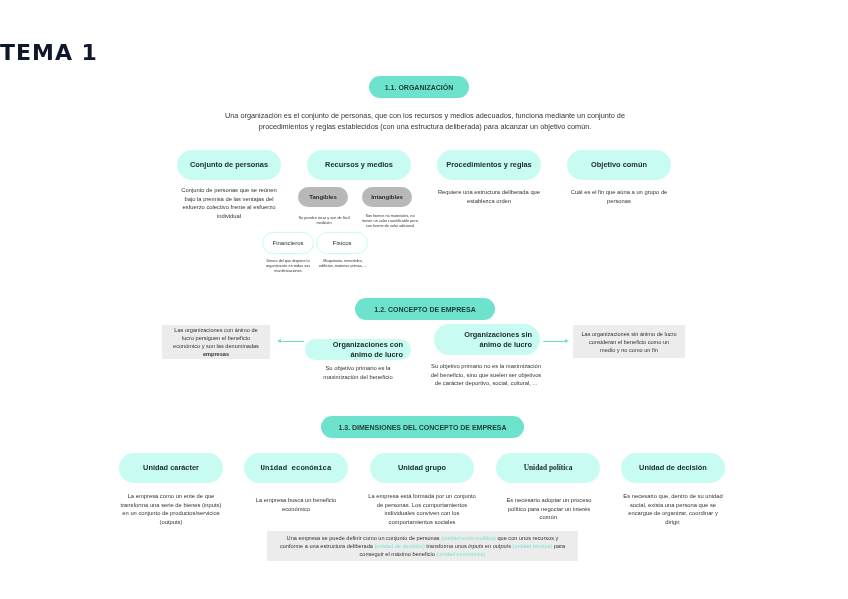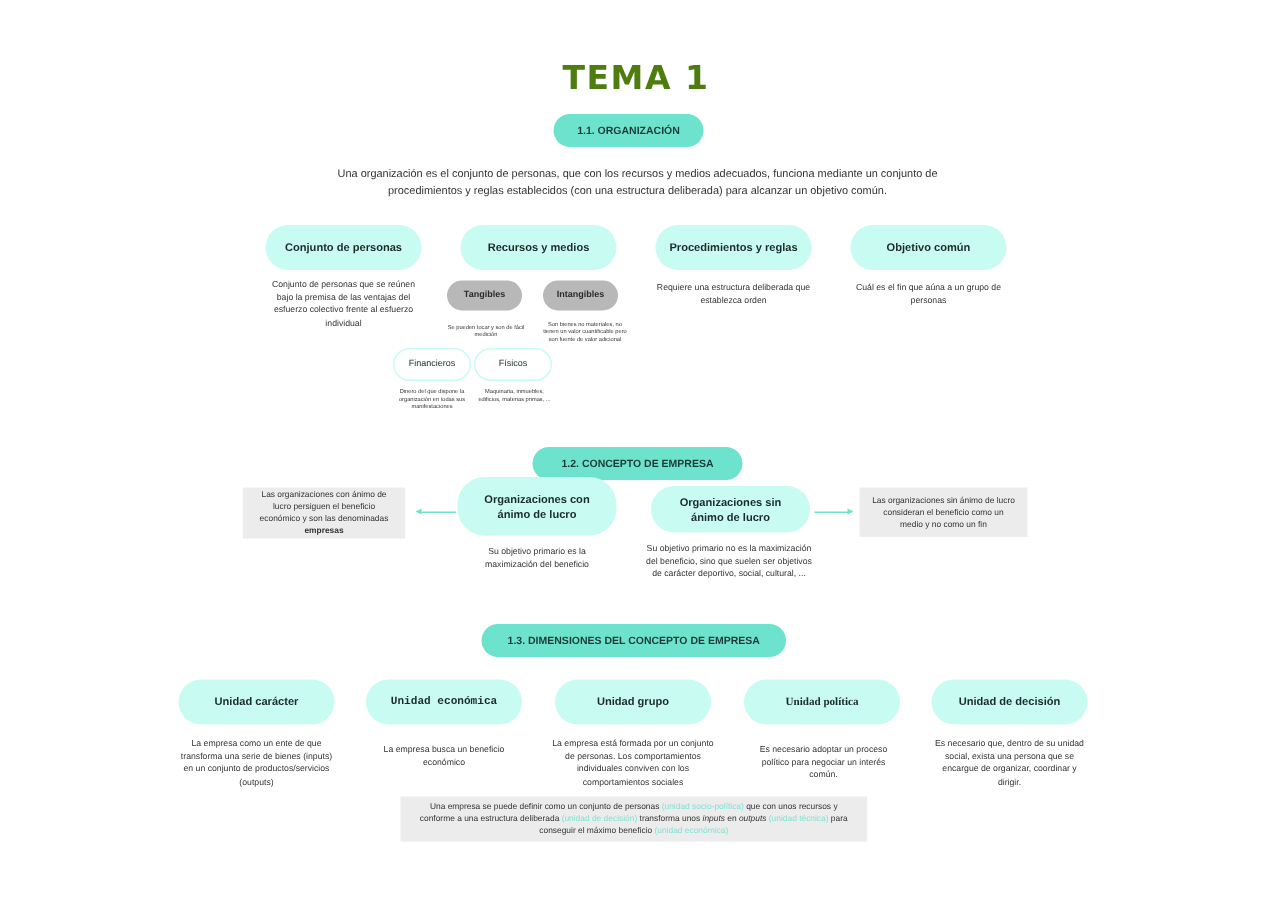--- a/index.html
+++ b/index.html
@@ -1,22 +1,22 @@
 <!DOCTYPE html>
 <html><head>
 <meta charset="utf-8">
 <style>
   * { box-sizing: border-box; margin: 0; padding: 0; }
   html, body { width: 848px; height: 599px; background: #ffffff; overflow: hidden; }
   body { position: relative; font-family: "Liberation Sans", "DejaVu Sans", sans-serif; color: #222; }
   .abs { position: absolute; }
-  .title { left: 0; width: 848px; top: 40px; text-align: center; font-family: "DejaVu Sans", sans-serif; font-weight: bold; font-size: 22px; color: #4d7c0f; letter-spacing: 1px; }
+  .title { left: 0; width: 848px; top: 40px; text-align: left; font-family: "DejaVu Sans", sans-serif; font-weight: bold; font-size: 22px; color: #0f172a; letter-spacing: 1px; }
   .section-pill { background: #6de3cd; border-radius: 14px; text-align: center; font-size: 7px; font-weight: bold; color: #1d3b36; display: flex; align-items: center; justify-content: center; }
   .intro { left: 200px; width: 450px; top: 110px; text-align: center; font-size: 7.3px; line-height: 11px; color: #333; }
-  .node { background: #c8fbf1; border-radius: 18px; display: flex; align-items: center; justify-content: center; text-align: center; font-size: 7.4px; font-weight: bold; color: #1b2b28; line-height: 10px; padding: 0 8px; }
+  .node { background: #c8fbf1; border-radius: 18px; display: flex; align-items: center; justify-content: center; text-align: right; font-size: 7.4px; font-weight: bold; color: #1b2b28; line-height: 10px; padding: 0 8px; }
   .node.outline { background: #ffffff; border: 1.5px solid #c8fbf1; font-weight: normal; font-size: 6px; }
   .node.grey { background: #b8b8b8; border-radius: 13px; font-size: 6px; color: #2a2a2a; }
   .desc { text-align: center; font-size: 5.8px; line-height: 8.5px; color: #333; }
   .desc.tiny { font-size: 3.8px; line-height: 5px; }
   .greybox { background: #ececec; display: flex; align-items: center; justify-content: center; text-align: center; font-size: 5.6px; line-height: 8px; color: #333; padding: 4px 8px; }
   .arrow { height: 1px; background: #6de3cd; }
   .arrow-head-left { width: 0; height: 0; border-top: 2.5px solid transparent; border-bottom: 2.5px solid transparent; border-right: 4px solid #6de3cd; }
   .arrow-head-right { width: 0; height: 0; border-top: 2.5px solid transparent; border-bottom: 2.5px solid transparent; border-left: 4px solid #6de3cd; }
   .hl { color: #7fe2d2; }
   b.strong { font-weight: bold; }
@@ -55,21 +55,21 @@
 
 <div class="abs section-pill" style="left:355px; top:298px; width:140px; height:22px;">1.2. CONCEPTO DE EMPRESA</div>
 
 <div class="abs greybox" style="left:162px; top:325px; width:108px; height:34px;">
   <span><span>Las organizaciones con ánimo de lucro persiguen el beneficio económico y son las denominadas</span> <b class="strong">empresas</b></span>
 </div>
 
 <div class="abs arrow-head-left" style="left:277px; top:339px;"></div>
 <div class="abs arrow" style="left:280px; top:341px; width:24px;"></div>
 
-<div class="abs node" style="left:305px; top:318px; width:106px; height:39px;">Organizaciones con ánimo de lucro</div>
+<div class="abs node" style="left:305px; top:339px; width:106px; height:21px;">Organizaciones con ánimo de lucro</div>
 <div class="abs desc" style="left:310px; top:364px; width:96px;">Su objetivo primario es la maximización del beneficio</div>
 
 <div class="abs node" style="left:434px; top:324px; width:106px; height:31px;">Organizaciones sin ánimo de lucro</div>
 <div class="abs desc" style="left:430px; top:362px; width:112px;">Su objetivo primario no es la maximización del beneficio, sino que suelen ser objetivos de carácter deportivo, social, cultural, ...</div>
 
 <div class="abs arrow" style="left:543px; top:341px; width:23px;"></div>
 <div class="abs arrow-head-right" style="left:565px; top:339px;"></div>
 
 <div class="abs greybox" style="left:573px; top:325px; width:112px; height:33px;">Las organizaciones sin ánimo de lucro consideran el beneficio como un medio y no como un fin</div>
 

